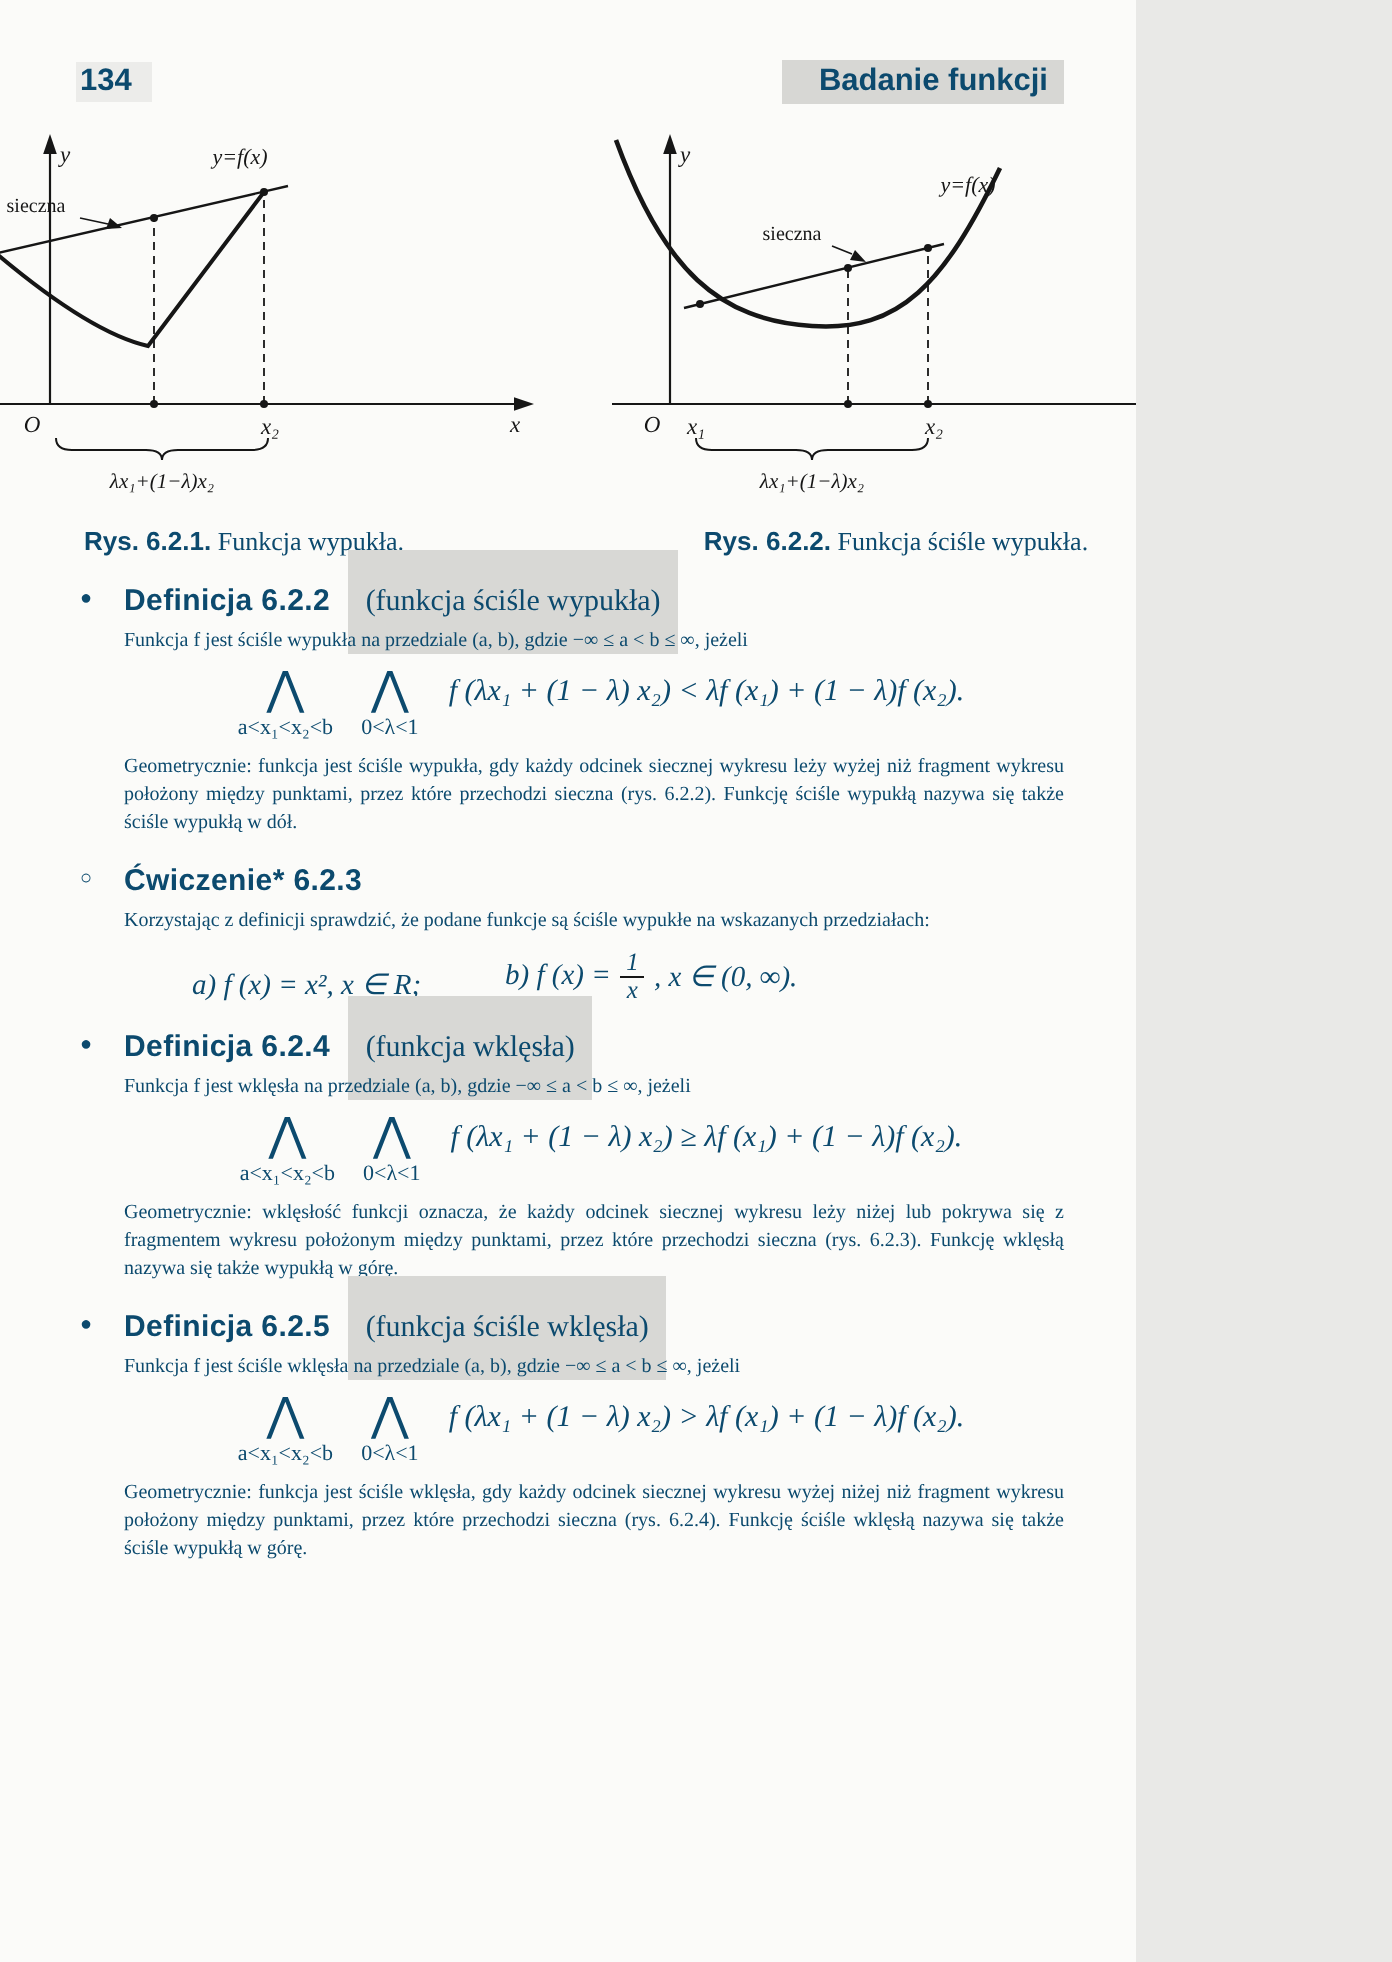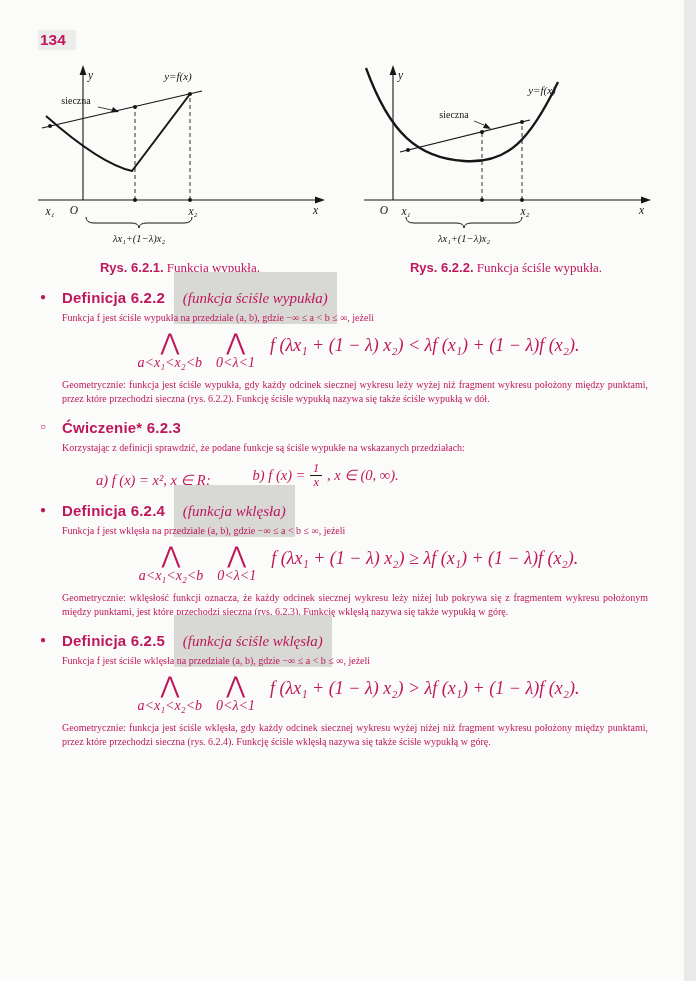--- a/index.html
+++ b/index.html
@@ -1,52 +1,53 @@
 <!DOCTYPE html>
 <html><head>
 <meta charset="utf-8">
 <style>
   html,body{margin:0;padding:0;}
   body{background:#e9e9e7;font-family:"Liberation Serif",serif;}
-  .page{width:684px;height:981px;background:#fbfbf9;color:#be185d;padding:30px 36px 0 38px;box-sizing:border-box;position:relative;overflow:hidden;}
+  .page{width:568px;height:981px;background:#fbfbf9;color:#0c4a6e;padding:30px 36px 0 38px;box-sizing:border-box;position:relative;overflow:hidden;}
   .hdr{display:flex;justify-content:space-between;align-items:baseline;font-family:"Liberation Sans",sans-serif;font-weight:700;font-size:15.5px;}
   .hdr .pgnum{background:#ececea;padding:1px 10px 1px 2px;}
   .hdr .ttl{background:#d7d7d4;padding:2px 8px 2px 18px;}
   .figs{display:flex;justify-content:center;gap:26px;margin-top:12px;}
   .fig{width:300px;}
   .figcap{font-size:13px;text-align:center;margin-top:2px;}
   .figcap .cl{font-family:"Liberation Sans",sans-serif;font-weight:700;}
   svg text{font-family:"Liberation Serif",serif;fill:#161616;}
   .axlab{font-style:italic;font-size:11.5px;}
   .slab{font-size:10px;}
   .blab{font-style:italic;font-size:10.5px;}
   .clab{font-style:italic;font-size:11px;}
   .sec{position:relative;padding-left:24px;margin-top:13px;}
   .bullet{position:absolute;left:2px;top:2px;font-size:10px;}
   .sech{font-size:15px;margin-bottom:4px;}
   .sech .t{font-family:"Liberation Sans",sans-serif;font-weight:700;letter-spacing:.2px;}
-  .sech .s{font-style:italic;background:#d8d8d5;padding:18px 9px;margin-left:5px;}
+  .sech .s{background:#d8d8d5;padding:18px 9px;margin-left:5px;}
   .para{font-size:10px;line-height:1.4;text-align:justify;margin:0;}
   .formula{display:flex;justify-content:center;align-items:flex-start;margin:6px 0 7px;}
   .wedge{display:inline-flex;flex-direction:column;align-items:center;margin:0 7px;}
   .wsym{font-family:"DejaVu Sans",sans-serif;font-size:23px;line-height:1;}
-  .wsub{font-size:14px;font-style:italic;white-space:nowrap;margin-top:1px;}
-  .fbody{font-style:italic;font-size:18px;margin:4px 0 0 8px;white-space:nowrap;}
+  .wsub{font-size:11px;white-space:nowrap;margin-top:1px;}
+  .fbody{font-style:italic;font-size:15px;margin:4px 0 0 8px;white-space:nowrap;}
   .parts{display:flex;align-items:flex-end;font-size:14.5px;font-style:italic;margin:7px 0 2px 34px;}
   .pb{margin-left:42px;display:flex;align-items:center;}
   .frac{display:inline-flex;flex-direction:column;align-items:center;line-height:1.05;font-size:12.5px;margin:0 5px;}
   .frac .fden{border-top:1px solid #161616;padding:0 3px;}
 </style>
 </head>
 <body>
 
 <div class="page">
 
   <div class="hdr">
     <span class="pgnum">134</span>
+    <span class="ttl">Badanie funkcji</span>
   </div>
 
   <div class="figs">
 
     <div class="fig">
       <svg width="300" height="192" viewBox="0 0 300 192">
         <g stroke="#161616" stroke-width="1.1">
           <line x1="8" y1="138" x2="288" y2="138"></line>
           <line x1="53" y1="138" x2="53" y2="10"></line>
         </g>
@@ -174,21 +175,21 @@
       <span class="wedge">
         <span class="wsym">⋀</span>
         <span class="wsub">a&lt;x₁&lt;x₂&lt;b</span>
       </span>
       <span class="wedge">
         <span class="wsym">⋀</span>
         <span class="wsub">0&lt;λ&lt;1</span>
       </span>
       <span class="fbody">f (λx₁ + (1 − λ) x₂) ≥ λf (x₁) + (1 − λ)f (x₂).</span>
     </div>
-    <p class="para">Geometrycznie: wklęsłość funkcji oznacza, że każdy odcinek siecznej wykresu leży niżej lub pokrywa się z fragmentem wykresu położonym między punktami, jest które przechodzi sieczna (rys. 6.2.3). Funkcję wklęsłą nazywa się także wypukłą w górę.</p>
+    <p class="para">Geometrycznie: wklęsłość funkcji oznacza, że każdy odcinek siecznej wykresu leży niżej lub pokrywa się z fragmentem wykresu położonym między punktami, przez które przechodzi sieczna (rys. 6.2.3). Funkcję wklęsłą nazywa się także wypukłą w górę.</p>
   </div>
 
   <div class="sec">
     <span class="bullet">●</span>
     <div class="sech">
       <span class="t">Definicja 6.2.5</span>
       <span class="s">(funkcja ściśle wklęsła)</span>
     </div>
     <p class="para">Funkcja f jest ściśle wklęsła na przedziale (a, b), gdzie −∞ ≤ a &lt; b ≤ ∞, jeżeli</p>
     <div class="formula">

